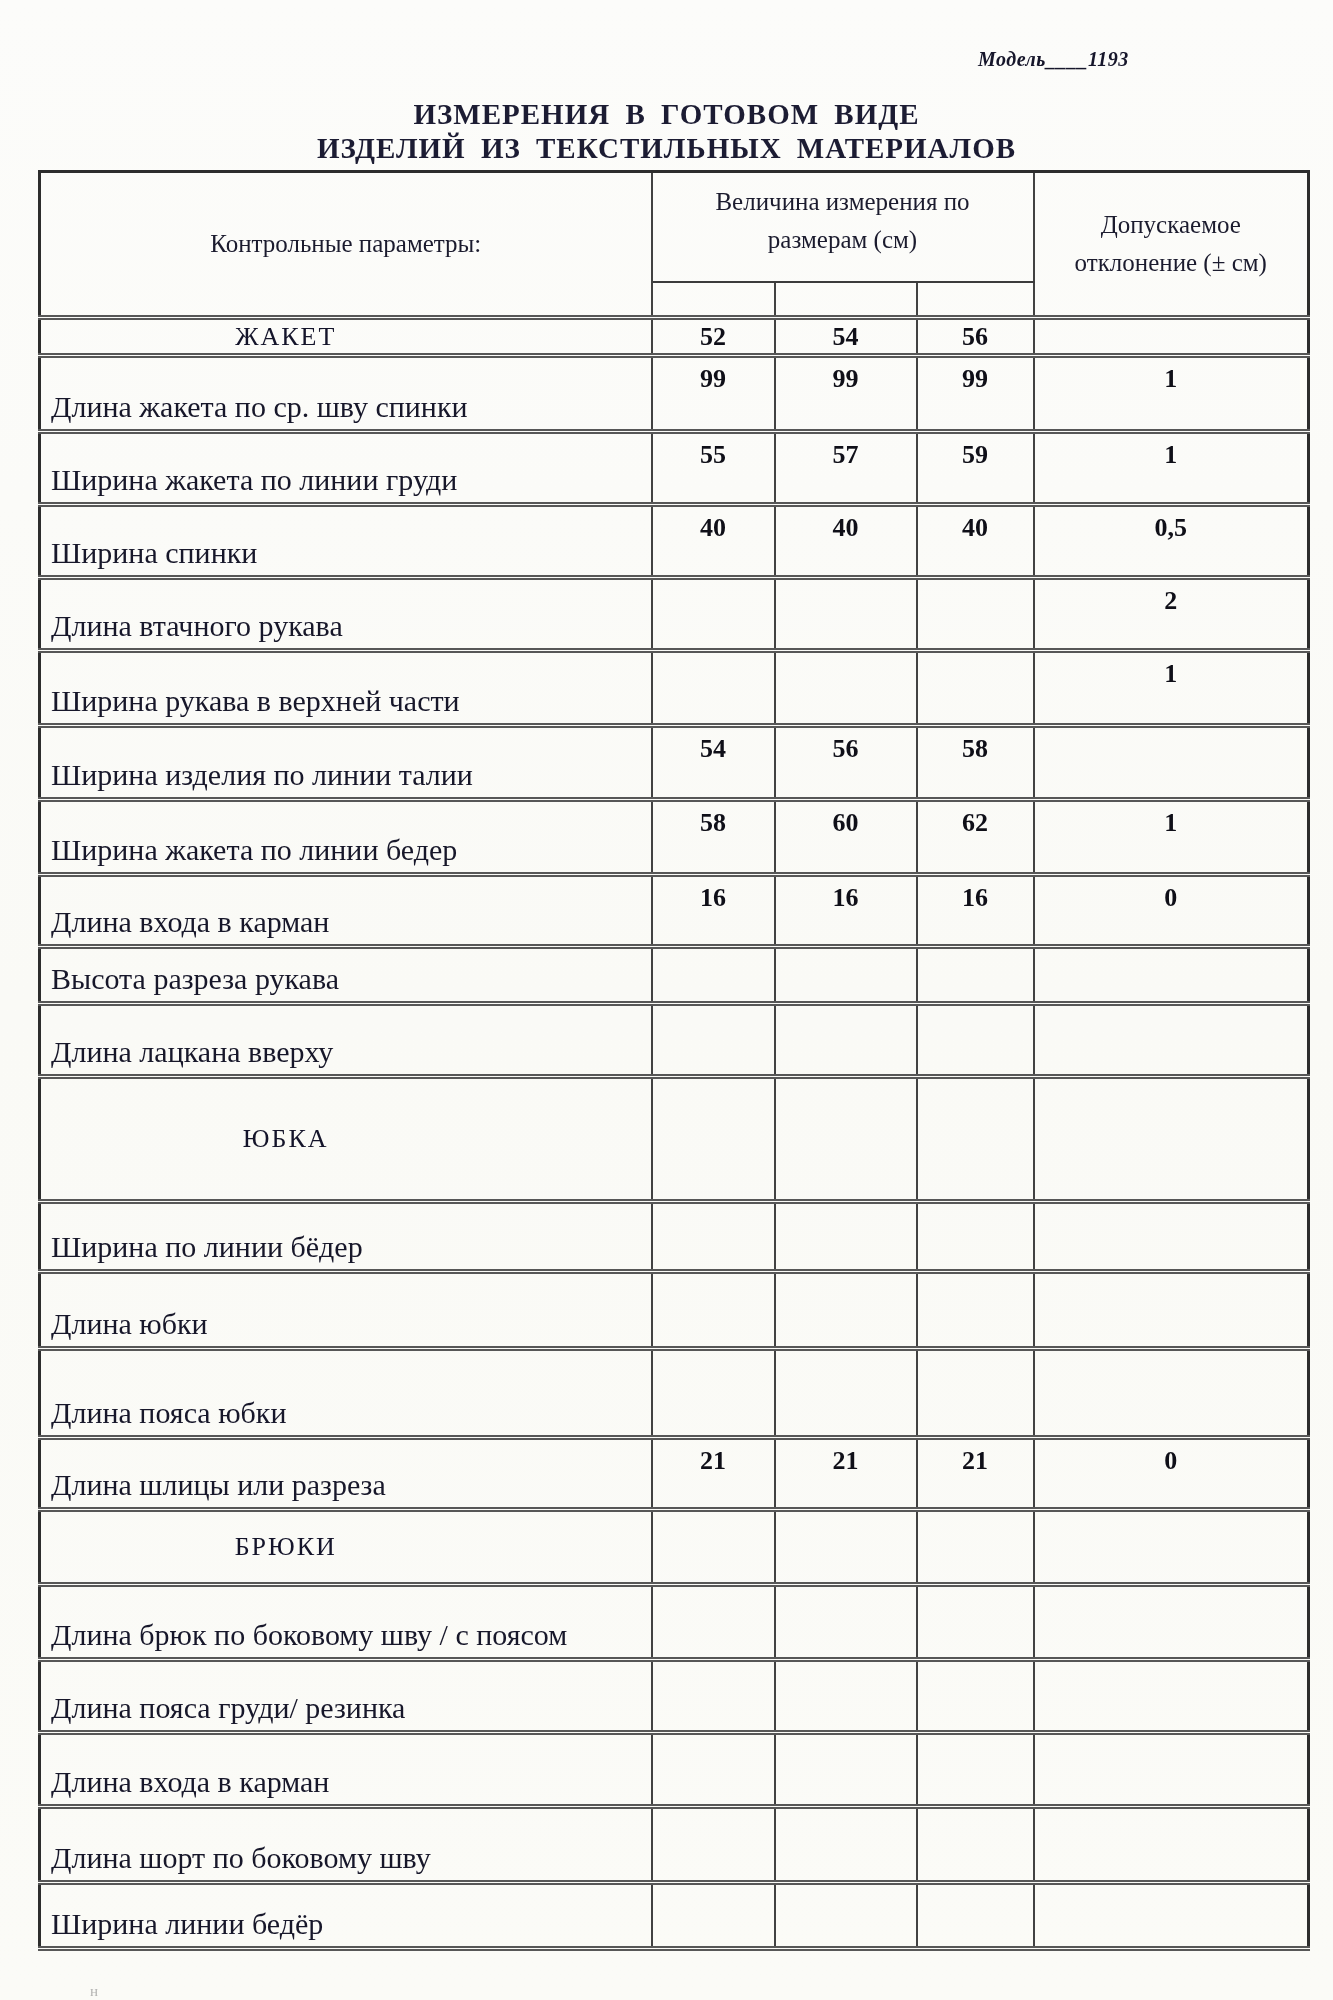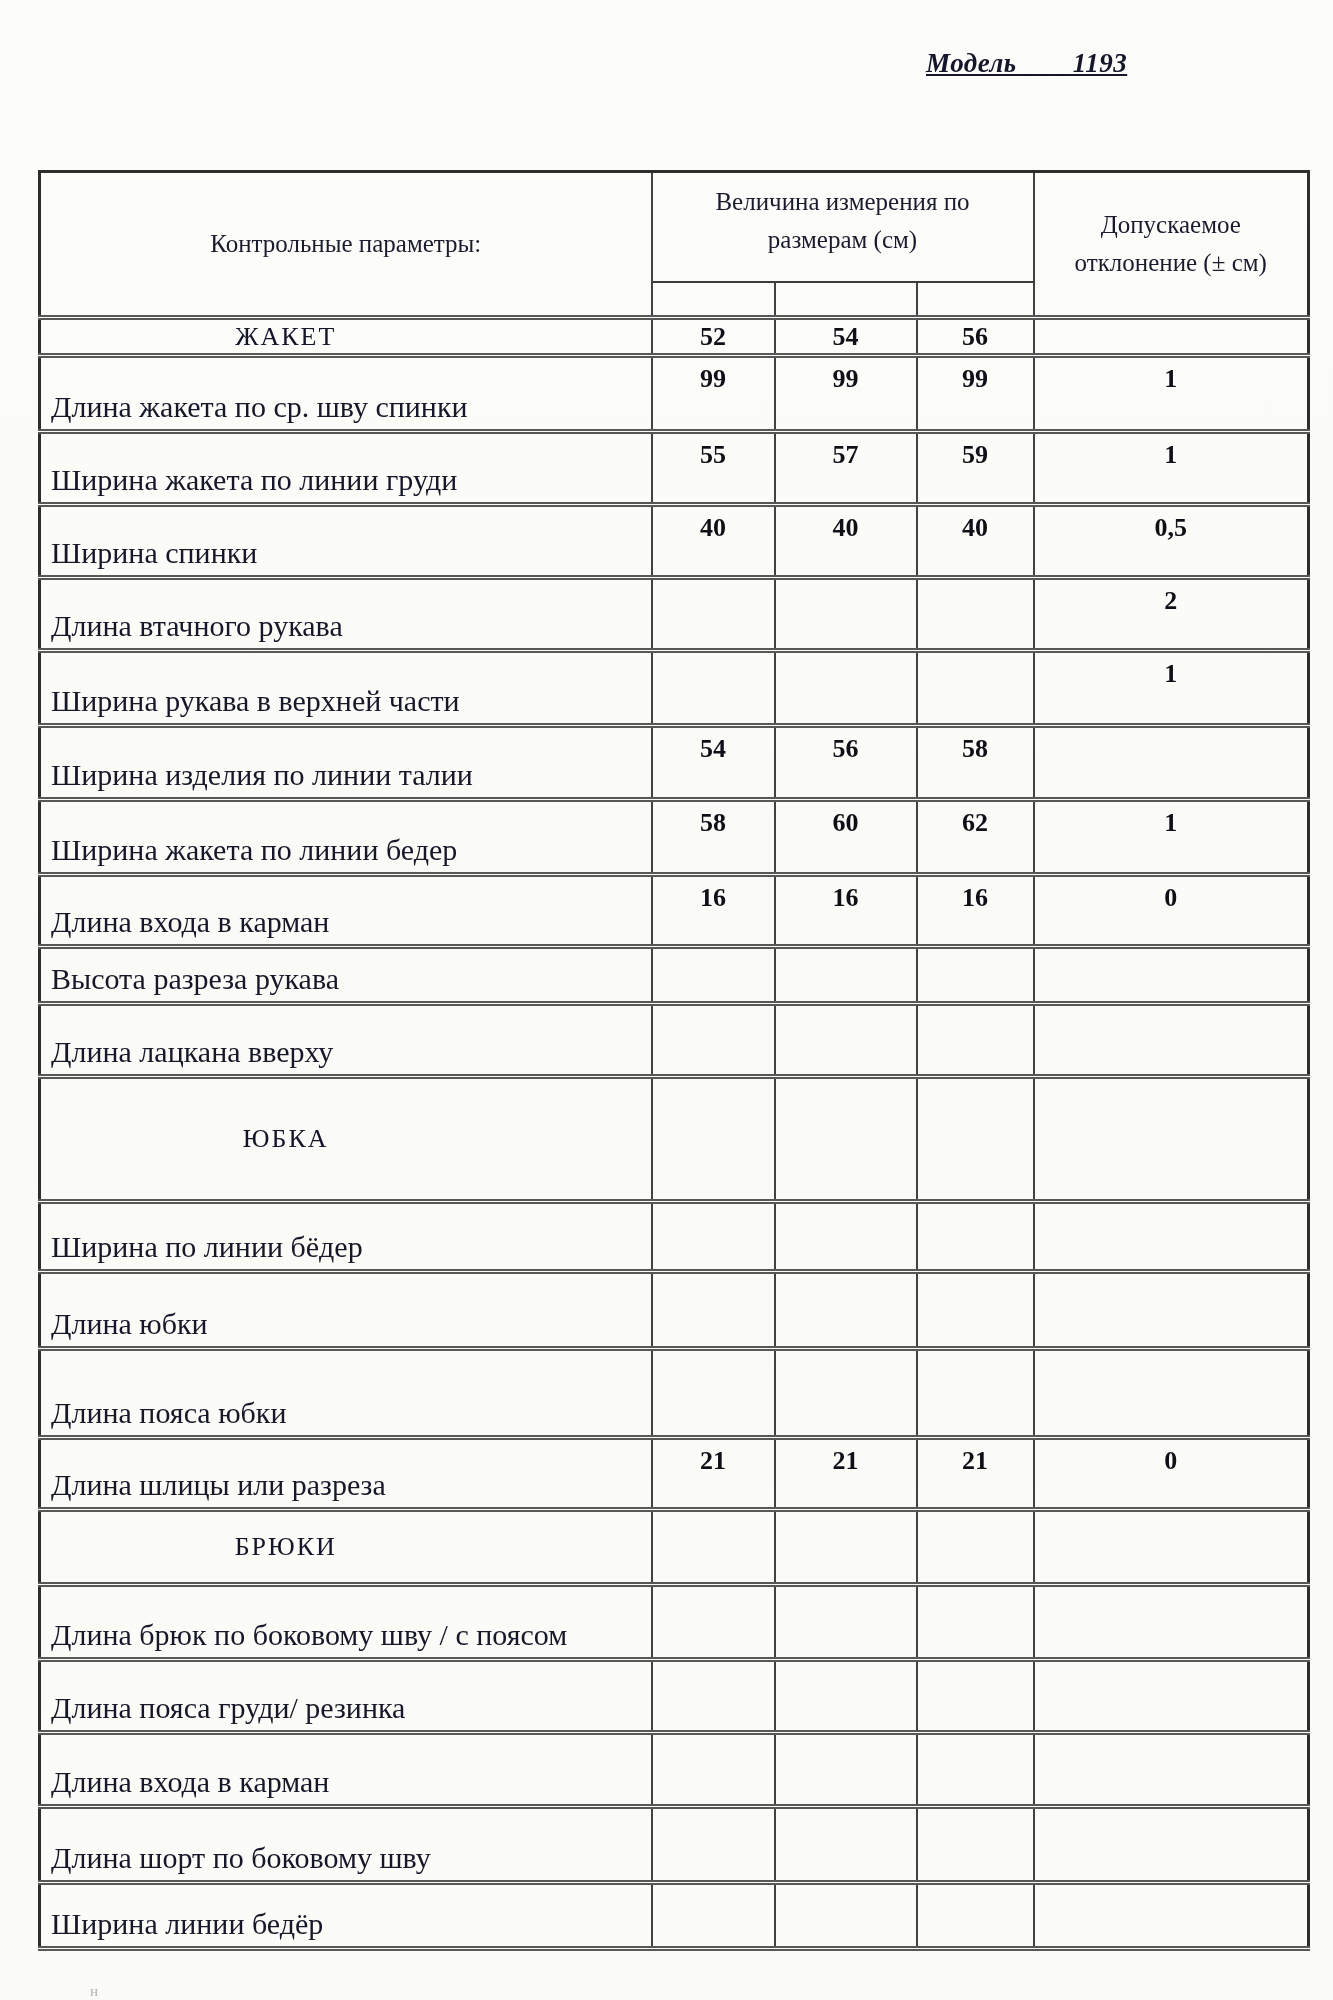--- a/index.html
+++ b/index.html
@@ -6,23 +6,23 @@
   body{
     width:1333px;height:2000px;position:relative;
     background:#fbfbf8;
     font-family:"Liberation Serif","DejaVu Serif",serif;
     color:#1b1b2c;
     overflow:hidden;
   }
   .page{position:absolute;inset:0;
     background:linear-gradient(180deg,#fcfcfa 0%,#fafaf6 50%,#fbfbf7 100%);}
   .model{
-    position:absolute;top:48px;left:926px;
-    font-size:27px;font-weight:bold;font-style:italic;
-    letter-spacing:.5px;color:#16162b;white-space:nowrap;text-decoration:underline;
+    position:absolute;top:48px;left:978px;
+    font-size:20px;font-weight:bold;font-style:italic;
+    letter-spacing:.5px;color:#16162b;white-space:nowrap;
   }
   .title{
     position:absolute;top:97px;left:0;width:1333px;
     text-align:center;font-weight:bold;font-size:29px;line-height:34px;
     letter-spacing:1px;word-spacing:7px;color:#1c1c33;
   }
   table.meas{
     position:absolute;top:170px;left:38px;width:1269px;
     border-collapse:collapse;table-layout:fixed;
     border:3px solid #2d2d2d;
@@ -56,20 +56,24 @@
     font-size:15px;color:#8d8d8d;opacity:.65;letter-spacing:2px;
   }
 </style>
 </head>
 <body>
 
 <div class="page">
 
   <div class="model">Модель____1193</div>
 
+  <div class="title">
+    <div>ИЗМЕРЕНИЯ  В  ГОТОВОМ  ВИДЕ</div>
+    <div>ИЗДЕЛИЙ ИЗ ТЕКСТИЛЬНЫХ  МАТЕРИАЛОВ</div>
+  </div>
 
   <table class="meas">
     <colgroup>
       <col style="width:612px">
         <col style="width:123px">
         <col style="width:142px">
         <col style="width:117px">
         <col style="width:275px">
     </colgroup>
 

